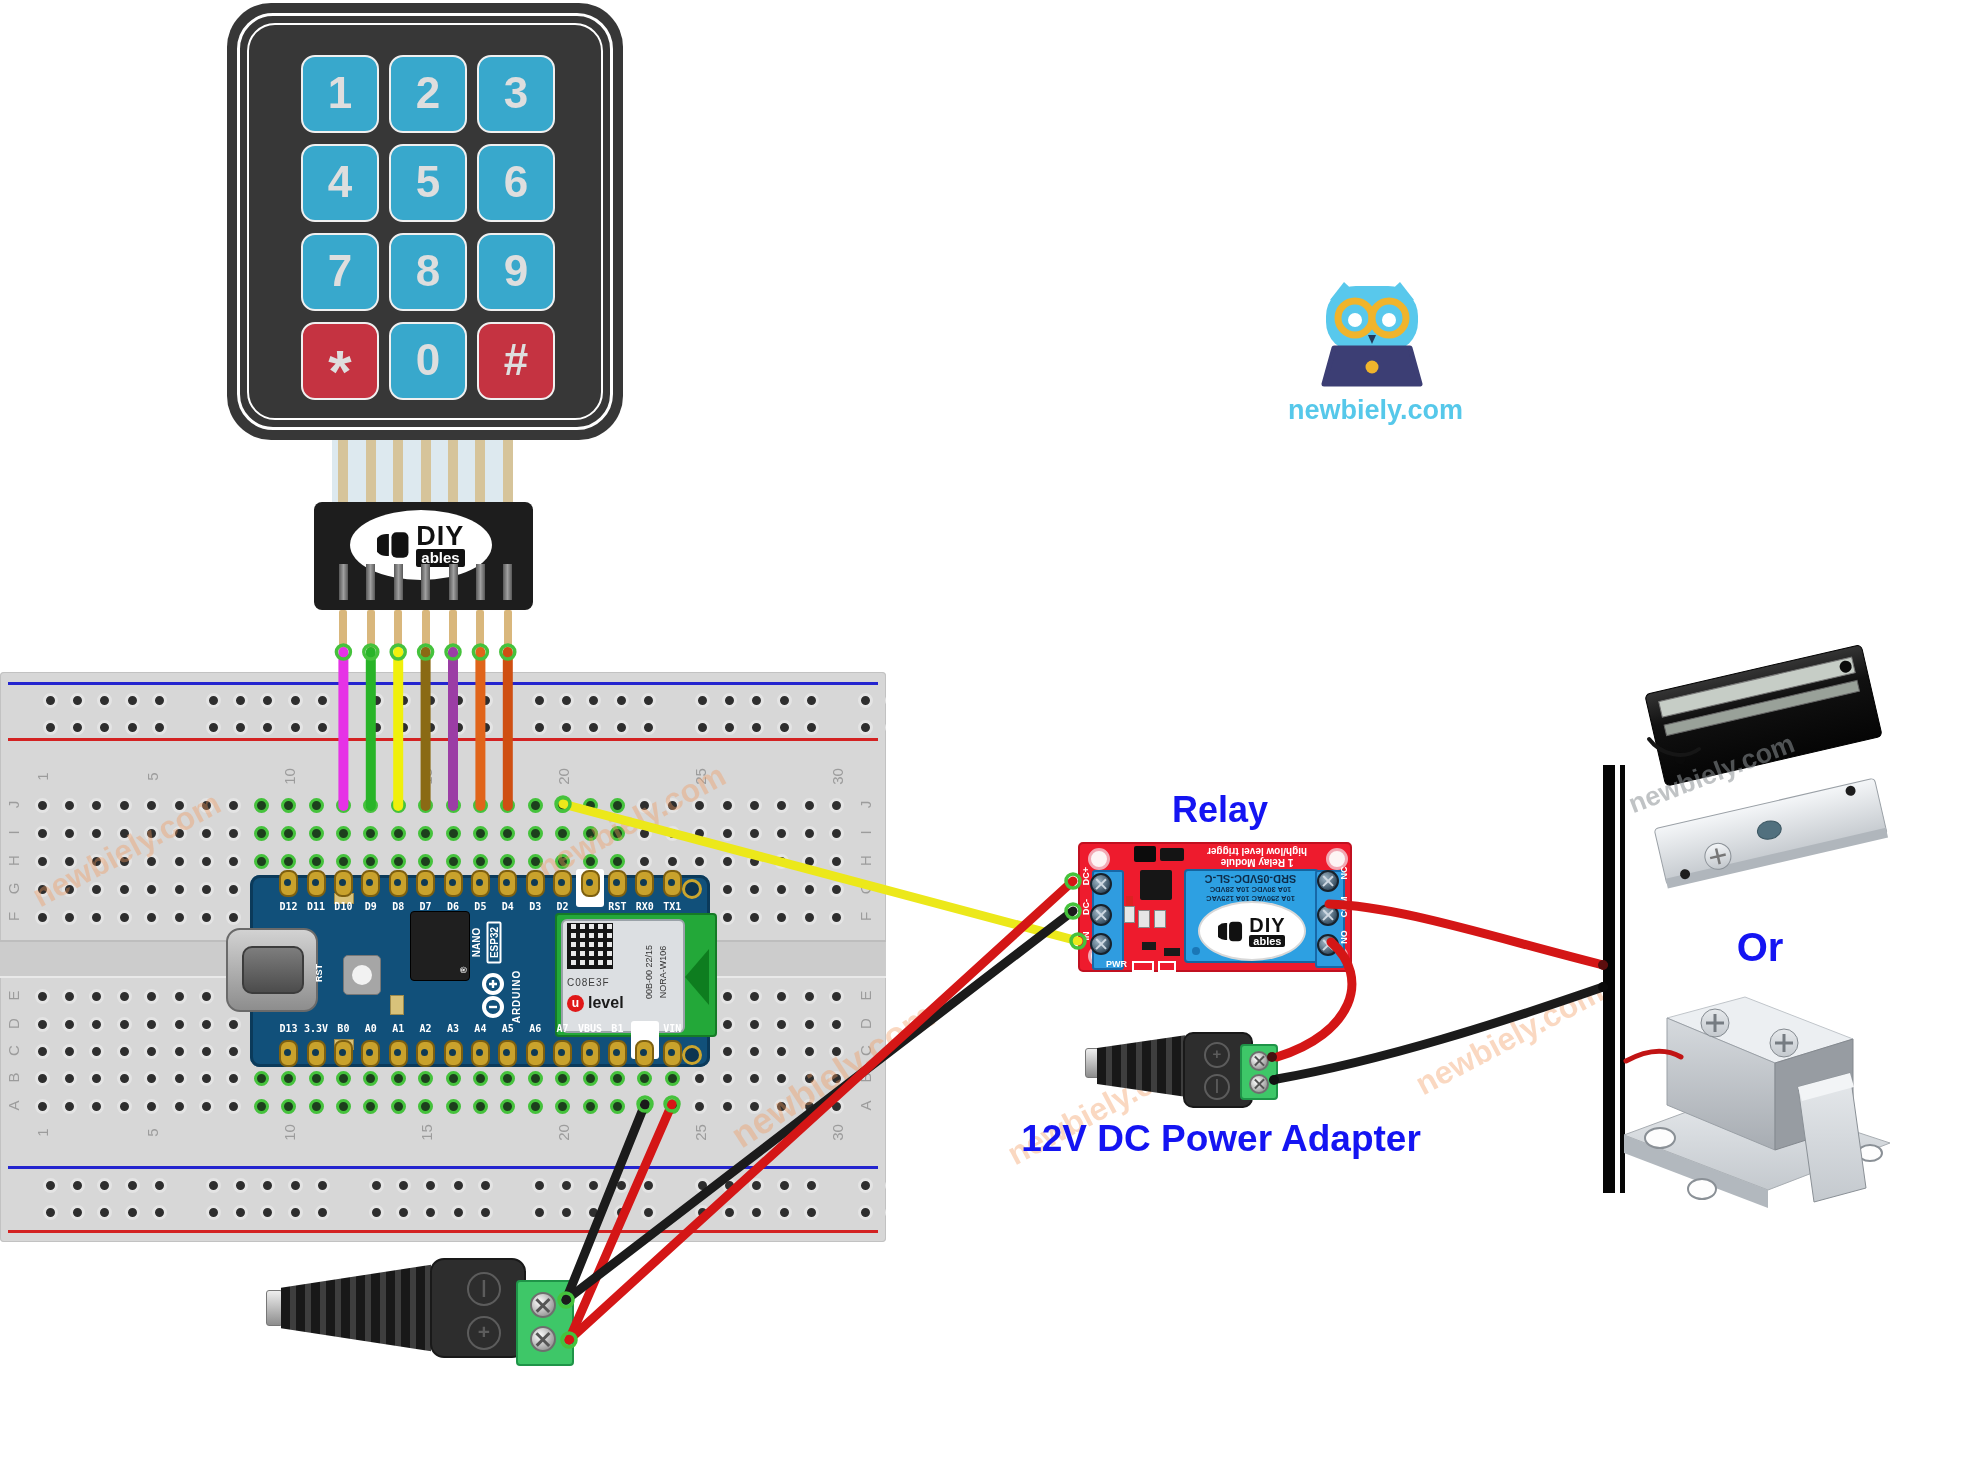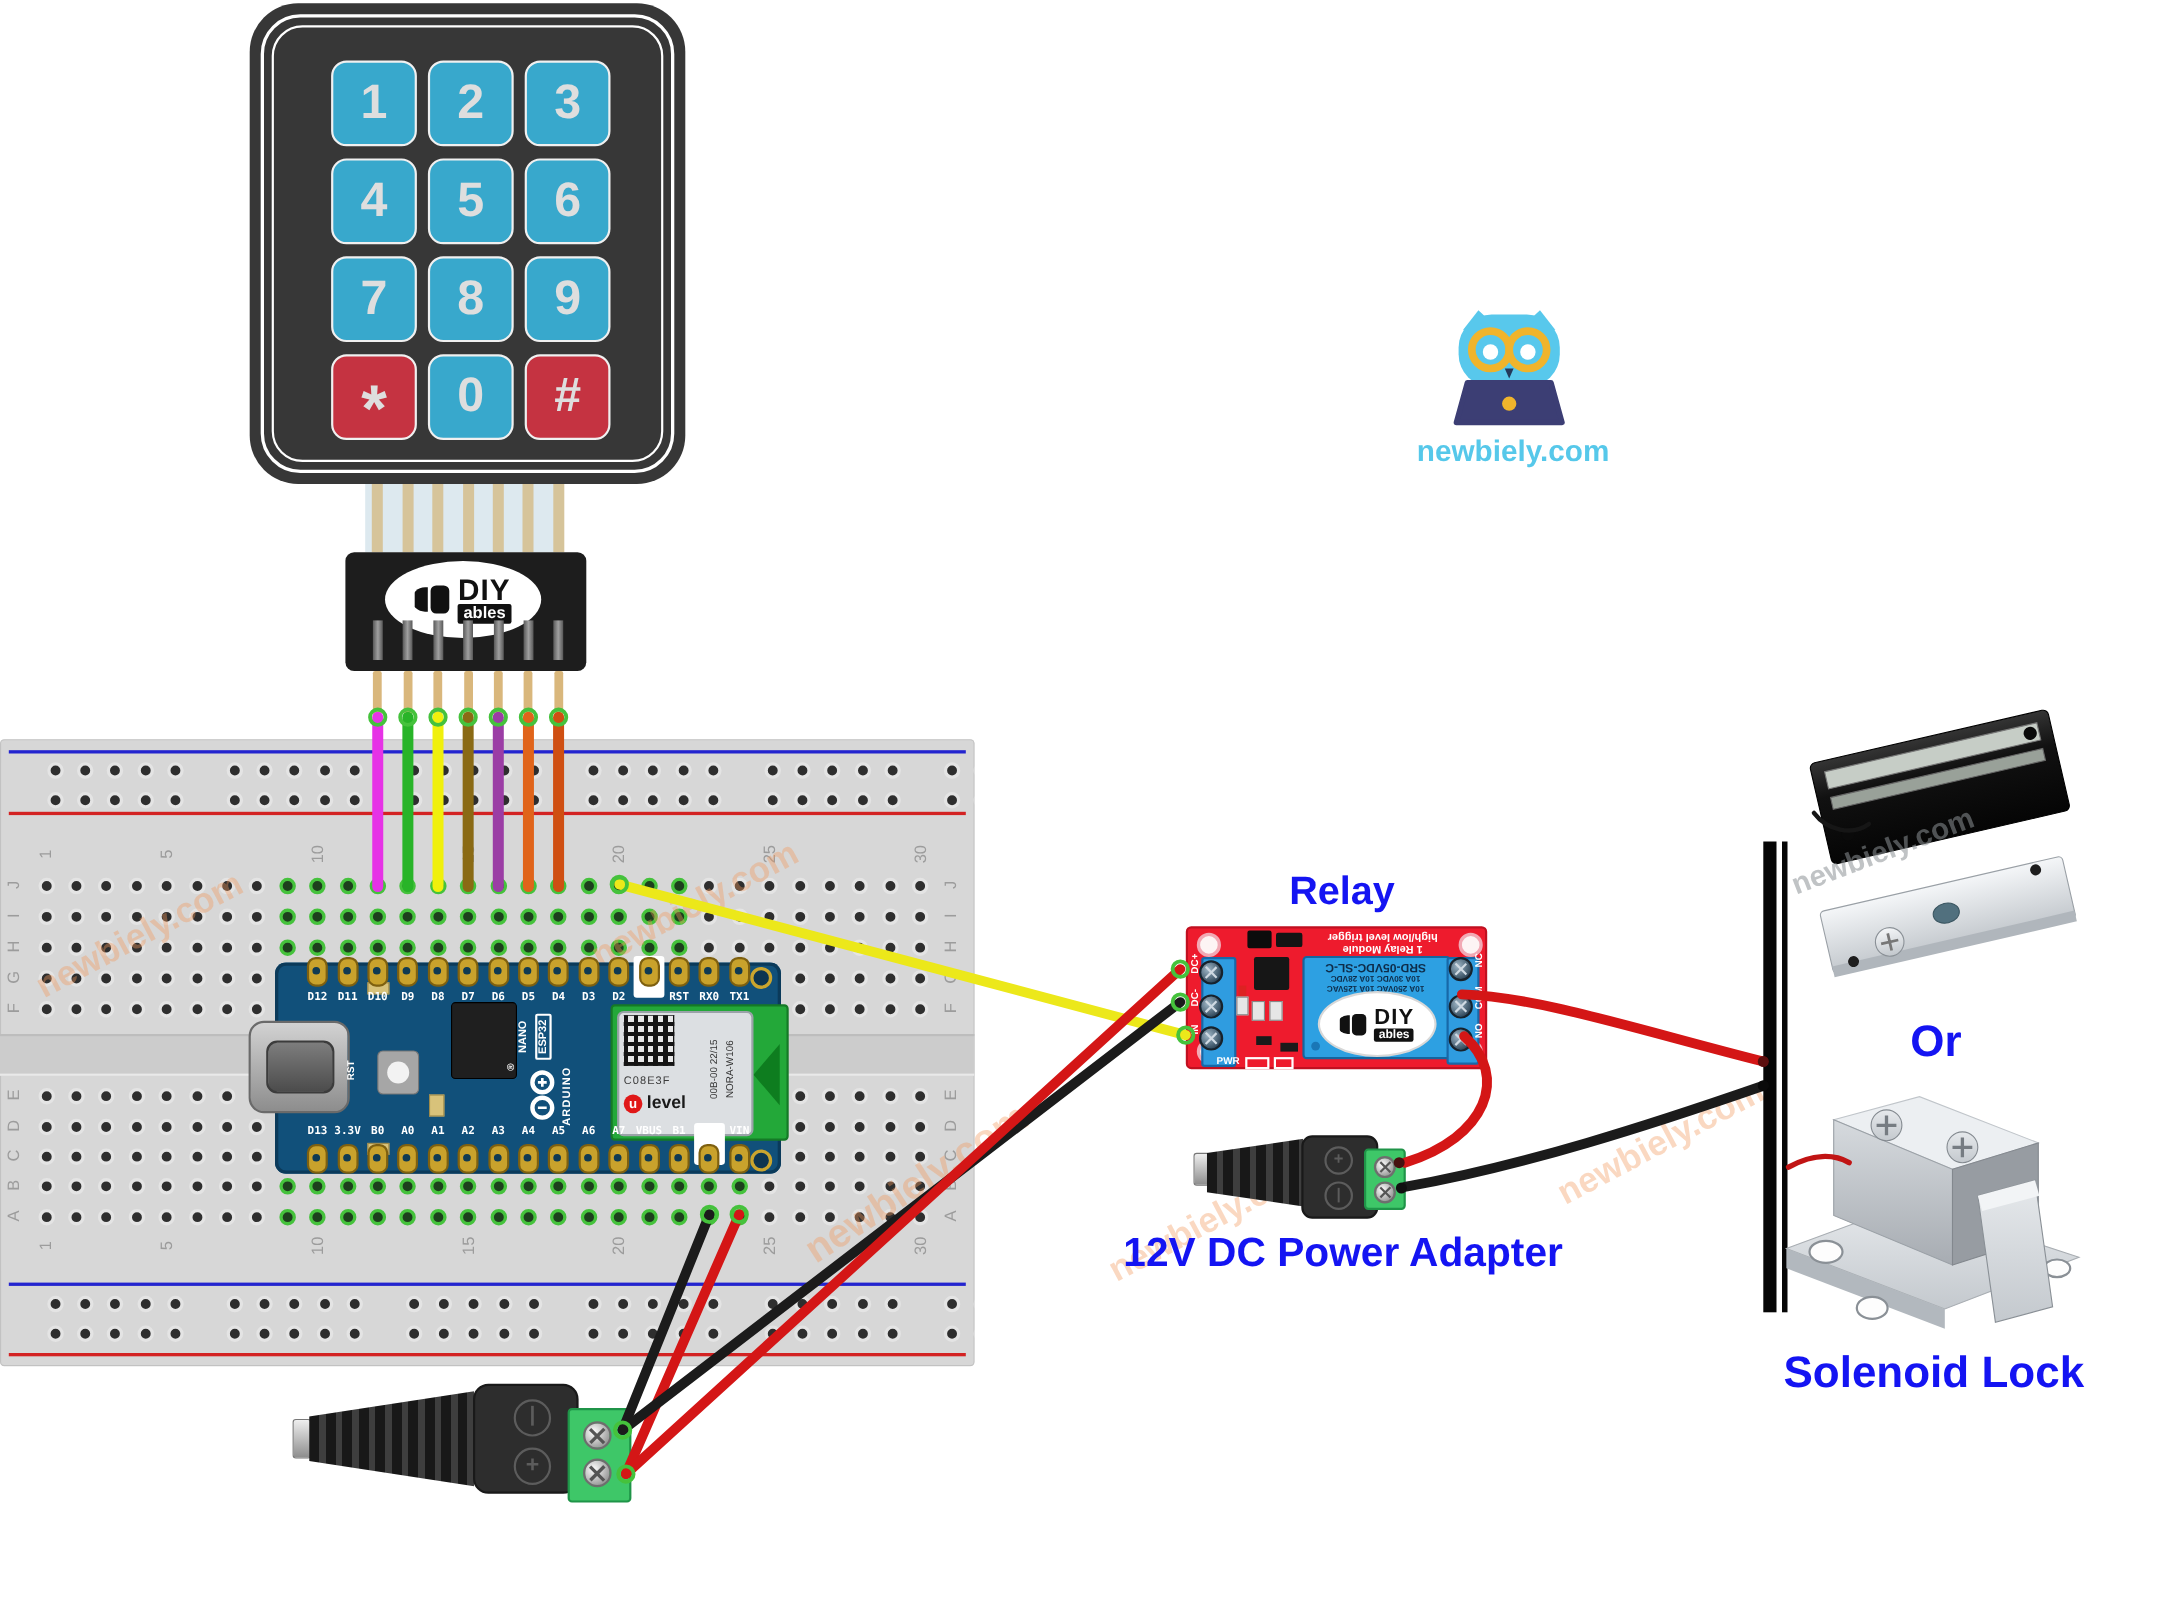--- a/index.html
+++ b/index.html
@@ -860,21 +860,20 @@
     <polygon points="49,43 127,22 235,64 157,88" fill="#eceff2" stroke="#c0c5ca"></polygon>
     <polygon points="49,43 157,88 157,175 49,130" fill="url(#gMetalL)" stroke="#9aa0a6"></polygon>
     <polygon points="157,88 235,64 235,150 157,175" fill="#979ca2" stroke="#83888e"></polygon>
     <circle cx="97" cy="48" r="14" fill="url(#gPlate)" stroke="#848a90"></circle>
     <path d="M88 48 H106 M97 39 V57" stroke="#767c82" stroke-width="3"></path>
     <circle cx="166" cy="68" r="14" fill="url(#gPlate)" stroke="#848a90"></circle>
     <path d="M157 68 H175 M166 59 V77" stroke="#767c82" stroke-width="3"></path>
     <polygon points="180,112 232,98 248,213 196,227" fill="url(#gPlate)" stroke="#8a9096"></polygon>
     <polygon points="180,112 232,98 236,112 184,126" fill="#f2f4f6"></polygon>
   </svg>
-  <div class="blue-label" style="left:1538px;top:1226px;width:440px;font-size:40px">Solenoid Lock</div>
 
   <svg id="newbiely-logo" viewBox="0 0 130 112">
     <polygon points="22,22 36,4 50,17" fill="#58c8ec"></polygon>
     <polygon points="78,17 92,4 106,22" fill="#58c8ec"></polygon>
     <rect x="18" y="8" width="92" height="66" rx="30" fill="#58c8ec"></rect>
     <circle cx="47" cy="40" r="17" fill="#58c8ec" stroke="#f0b42c" stroke-width="7"></circle>
     <circle cx="81" cy="40" r="17" fill="#58c8ec" stroke="#f0b42c" stroke-width="7"></circle>
     <circle cx="47" cy="42" r="7" fill="#fff"></circle>
     <circle cx="81" cy="42" r="7" fill="#fff"></circle>
     <polygon points="60,57 68,57 64,66" fill="#23395c"></polygon>

